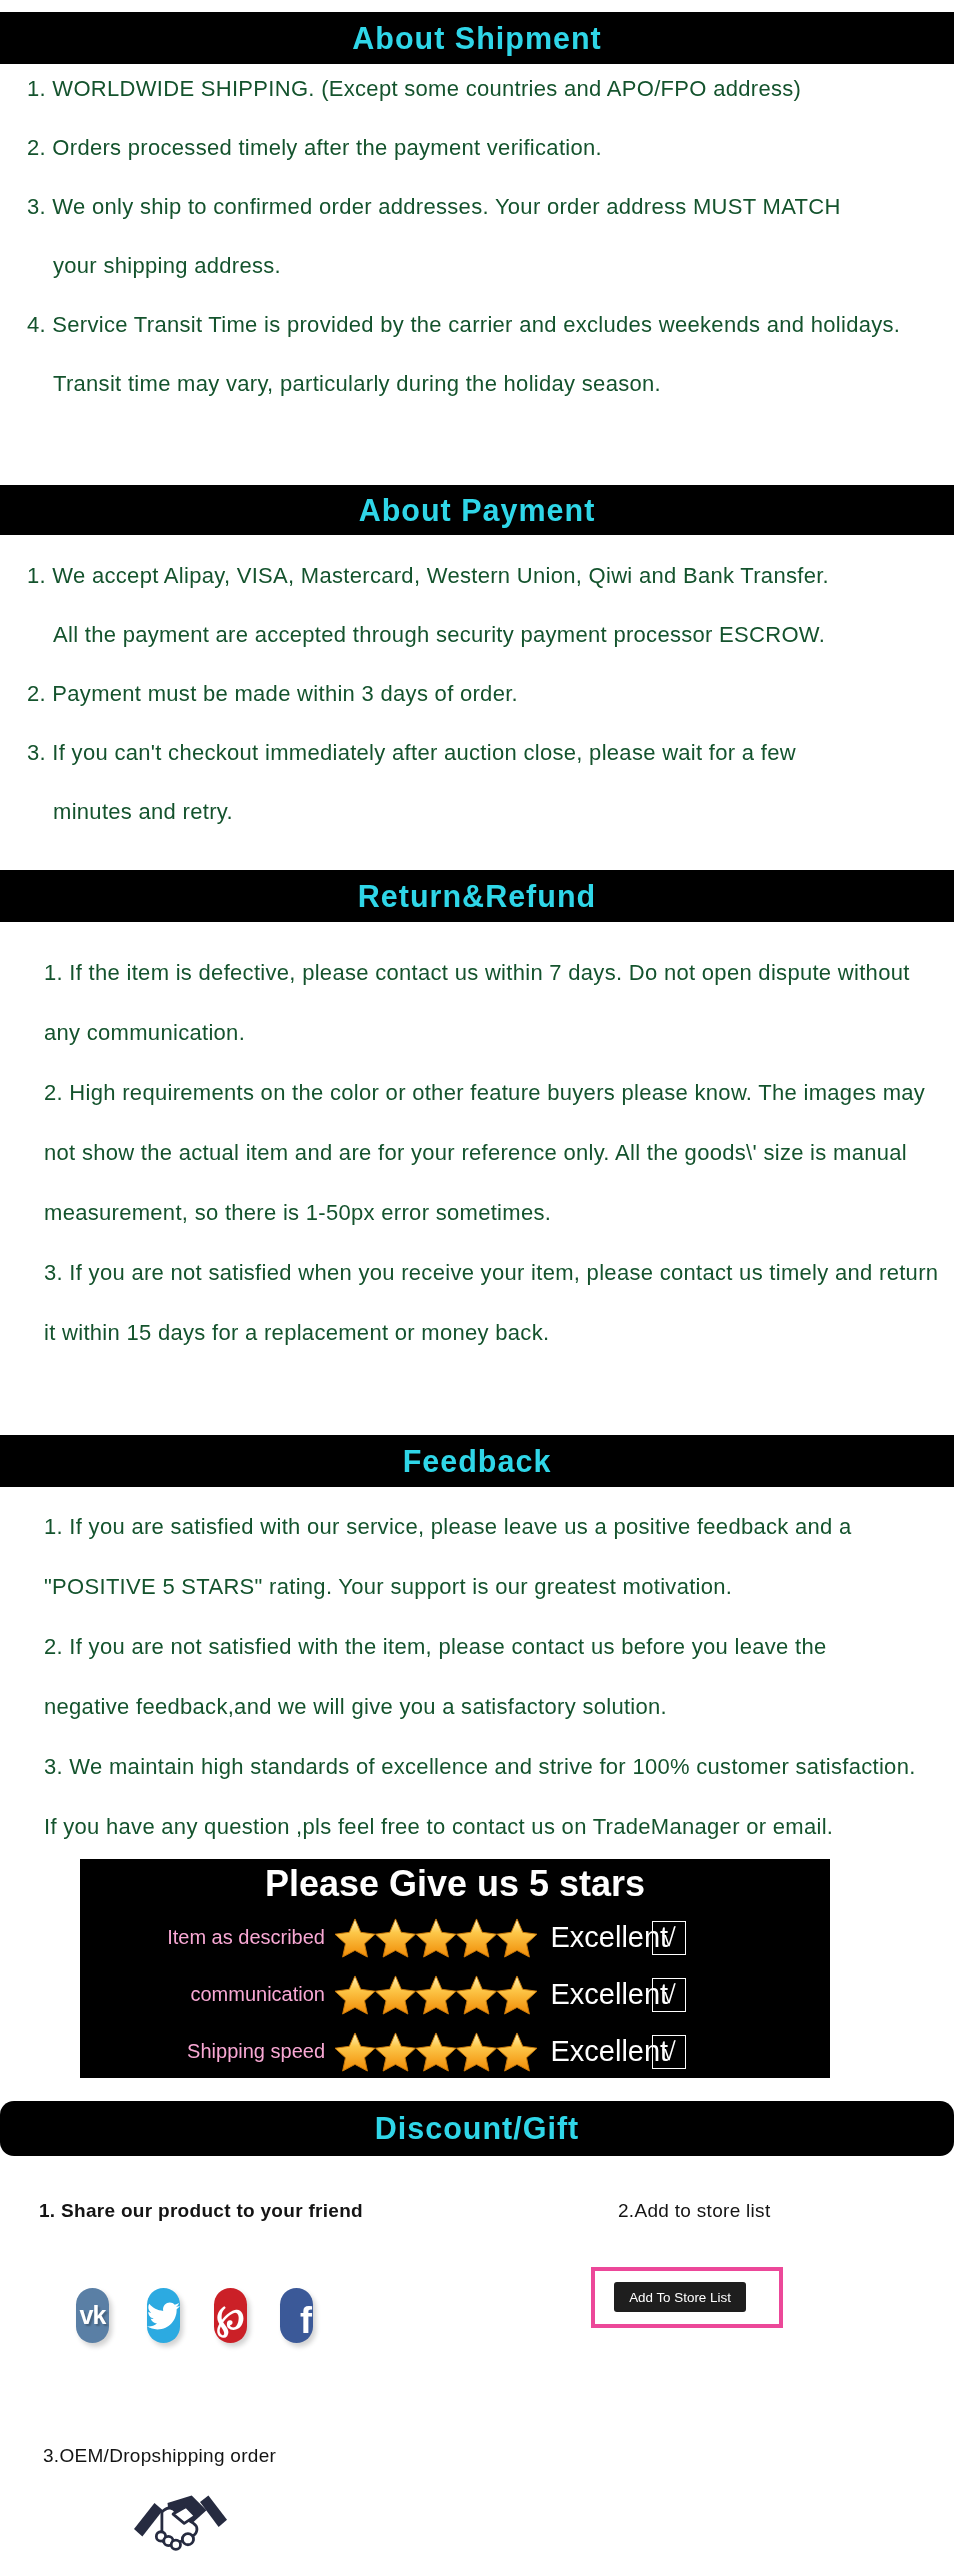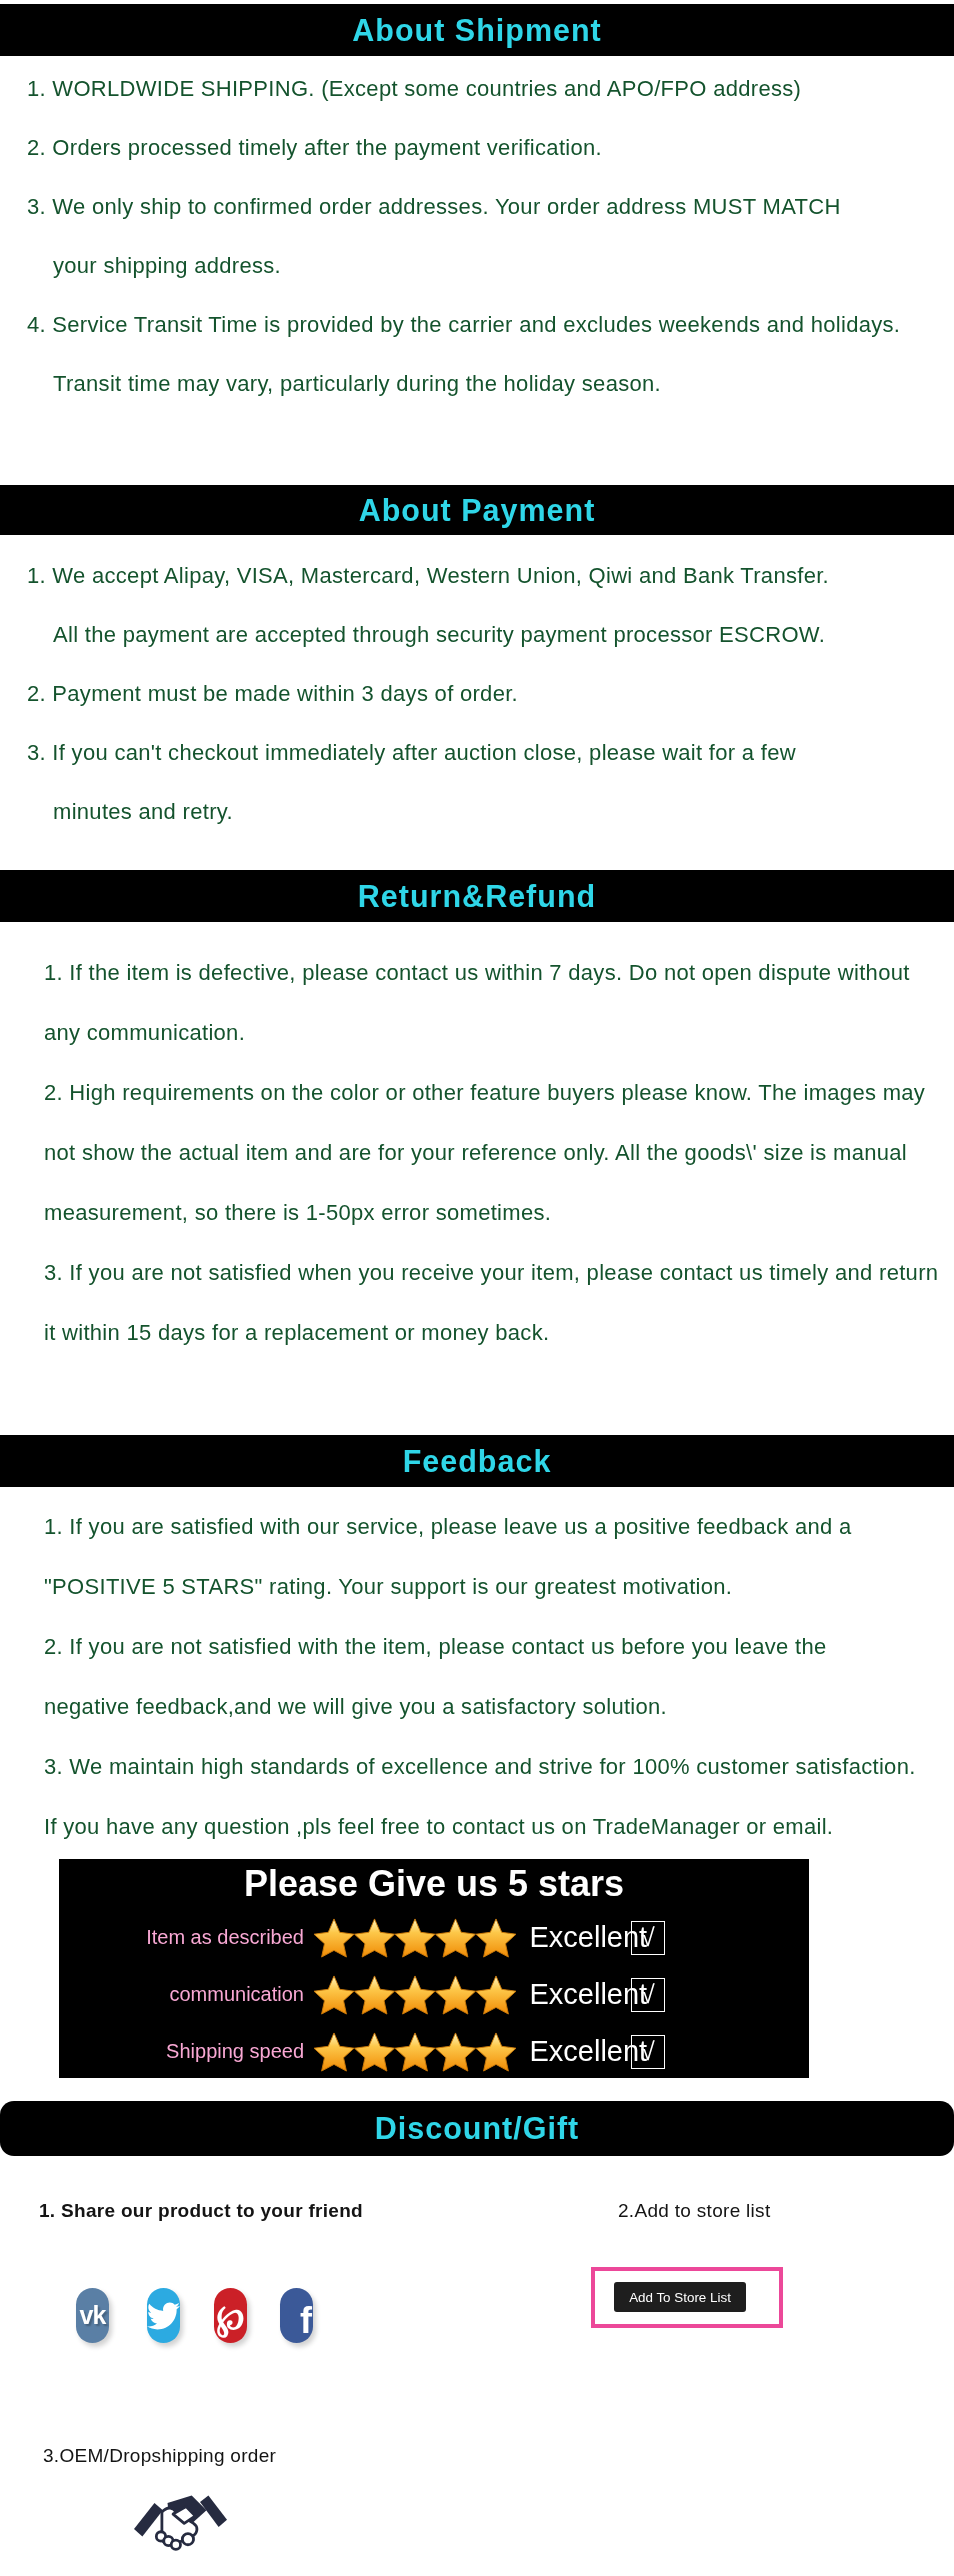--- a/index.html
+++ b/index.html
@@ -3,39 +3,39 @@
 <meta charset="utf-8">
 <style>
   html,body{margin:0;padding:0;background:#ffffff;}
   body{width:954px;height:2576px;position:relative;overflow:hidden;
        font-family:"Liberation Sans", sans-serif;color:#141414;}
 
   
   .band{position:absolute;left:0;width:954px;height:52px;background:#000;
         display:flex;align-items:center;justify-content:center;}
   .band .band-title{color:#2fd6e8;font-size:30.5px;font-weight:bold;letter-spacing:1px;}
-  #band-shipment{top:4px;text-align:right;}
+  #band-shipment{top:12px;text-align:right;}
   #band-payment{top:485px;height:50px;}
   #band-return{top:870px;}
   #band-feedback{top:1435px;}
   #band-discount{top:2101px;height:55px;border-radius:14px;}
 
   
   .lines{position:absolute;left:0;width:954px;}
   #lines-shipment{top:59px;}
   #lines-payment{top:546px;}
   #lines-return{top:943px;}
   #lines-feedback{top:1497px;}
   .line{height:59px;display:flex;align-items:center;padding-left:27px;
         font-size:22px;letter-spacing:0.3px;color:#14532d;}
   #lines-return .line,#lines-feedback .line{height:60px;padding-left:44px;}
   .line.indent{padding-left:53px;}
 
   
-  #stars-box{position:absolute;left:59px;top:1859px;width:750px;height:219px;background:#000;}
+  #stars-box{position:absolute;left:80px;top:1859px;width:750px;height:219px;background:#000;}
   .sb-title{text-align:center;color:#fff;font-weight:bold;font-size:36px;line-height:46px;margin-top:1.9px;}
   .sb-row{position:absolute;left:0;width:100%;height:53px;display:flex;align-items:center;}
   .sb-row.r0{top:52px;} .sb-row.r1{top:109px;} .sb-row.r2{top:166px;}
   .sb-label{width:245px;text-align:right;color:#f9a8d4;font-size:20px;}
   .sb-stars{margin-left:9.5px;width:202px;height:42px;}
   .sb-rating{margin-left:14px;color:#fff;font-size:29px;width:88px;}
   .sb-check{margin-left:13.4px;width:32px;height:32px;border:1.9px solid #fff;color:#fff;
             display:flex;align-items:center;justify-content:center;font-size:25px;}
 
   

